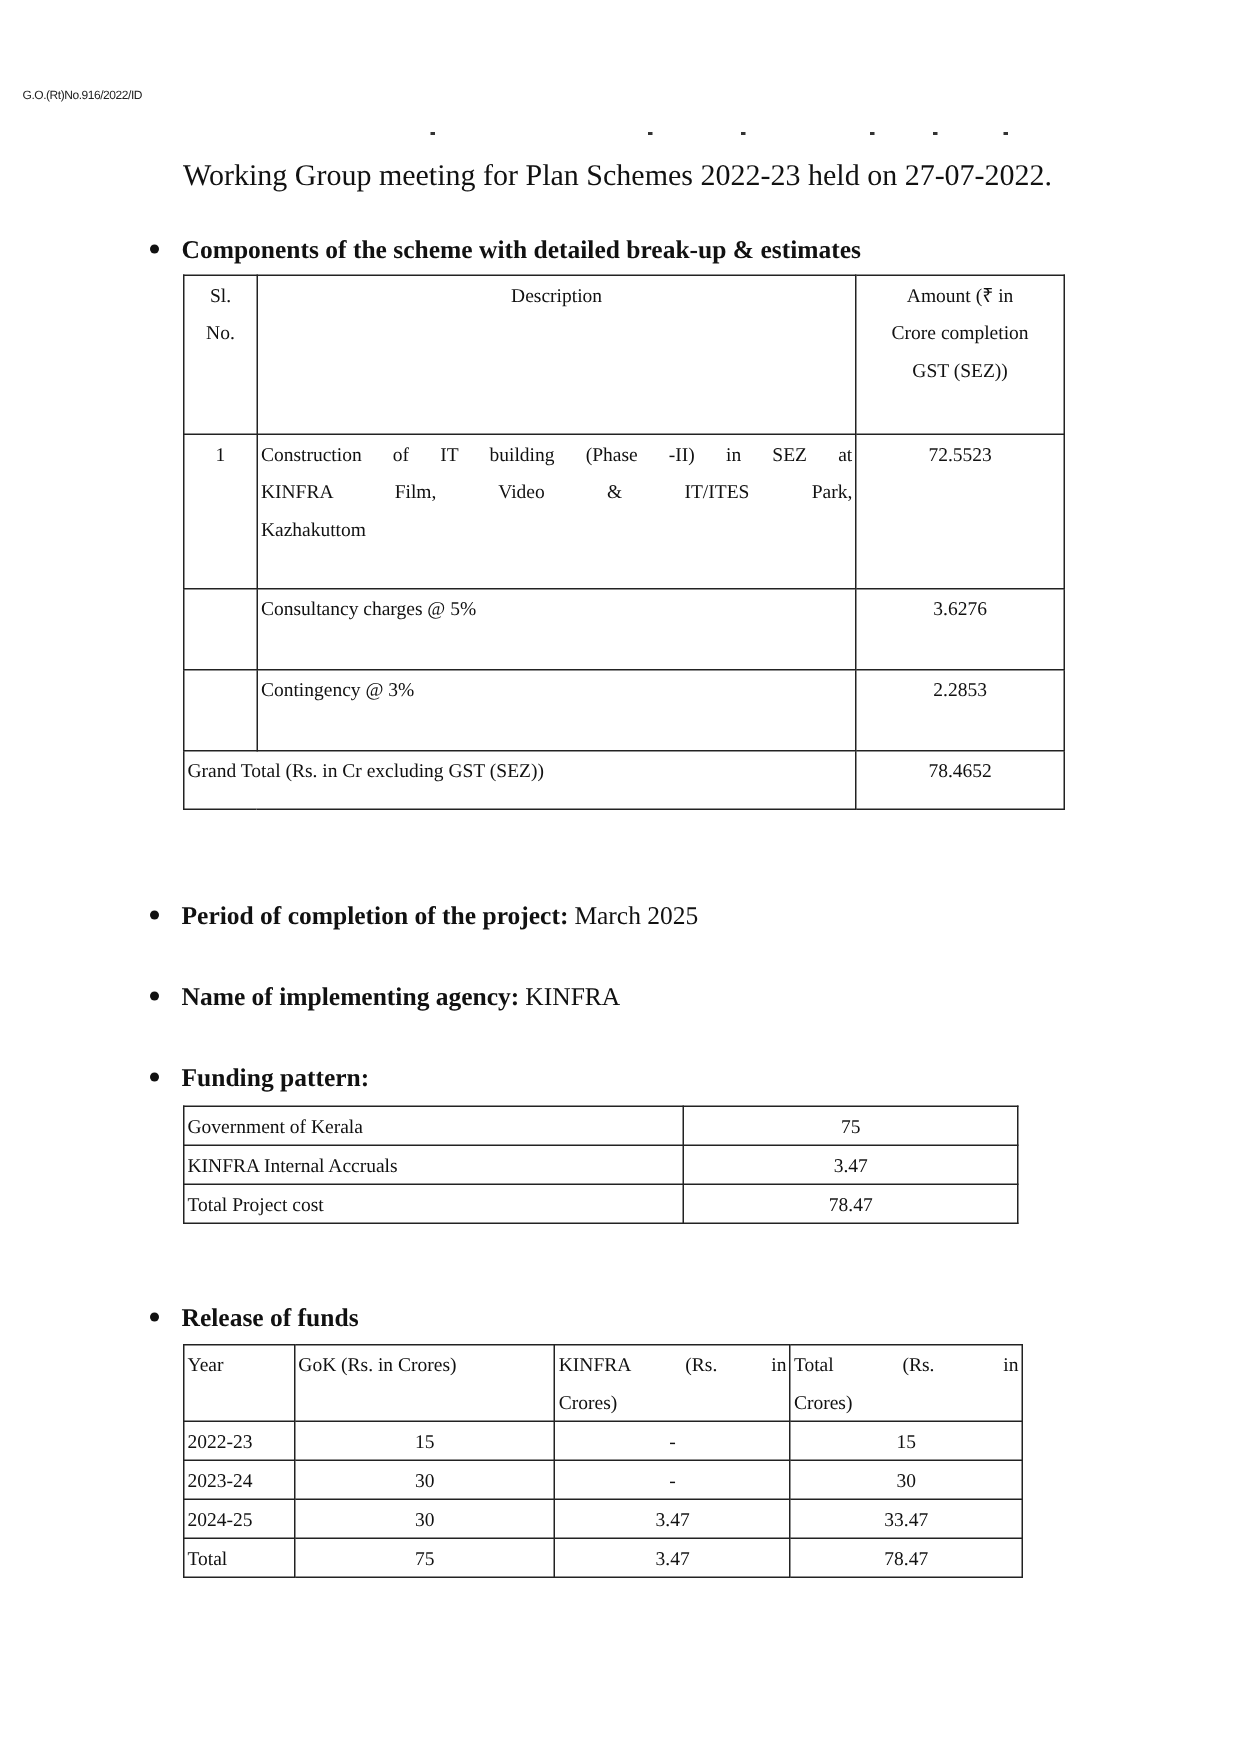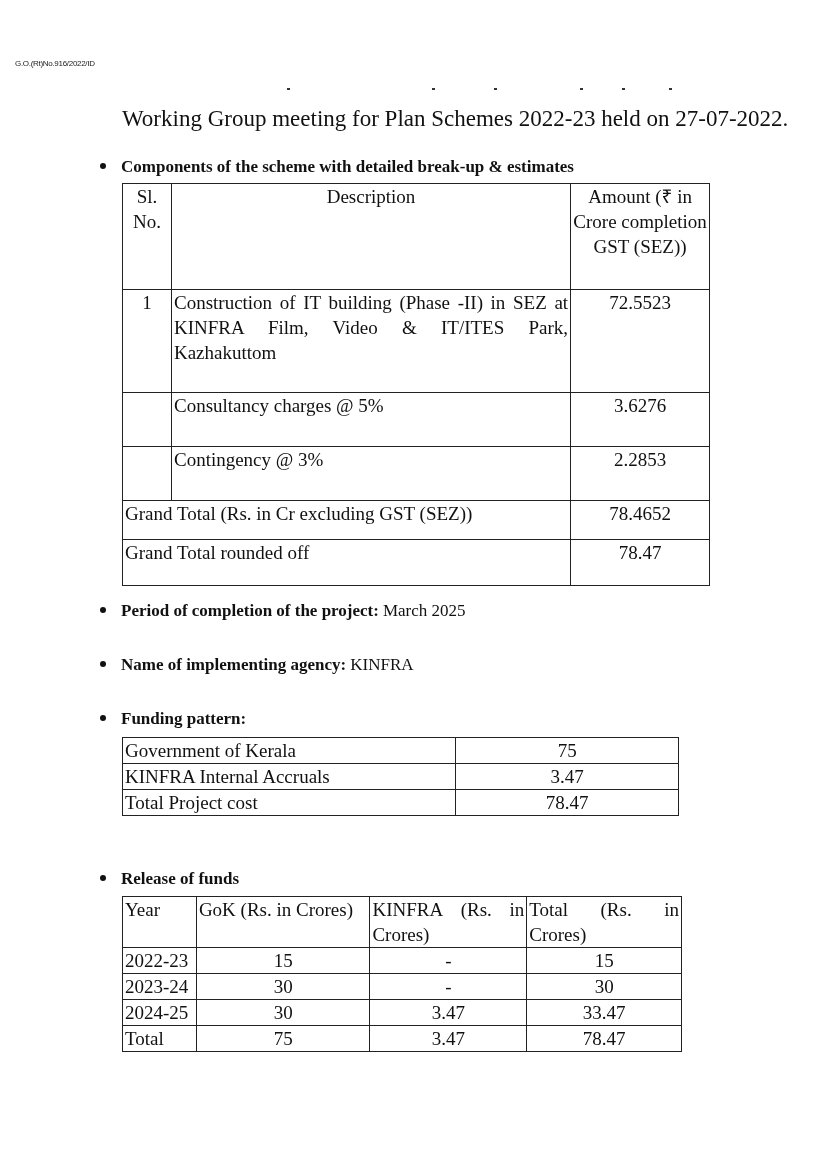--- a/index.html
+++ b/index.html
@@ -2,27 +2,27 @@
 <html><head>
 <meta charset="utf-8">
 <style>
   html, body { margin: 0; padding: 0; background: #ffffff; }
   body { width: 826px; height: 1169px; position: relative; overflow: hidden;
          font-family: "Liberation Serif", serif; color: #111; }
   .go-ref { position: absolute; left: 15px; top: 59px; font-family: "Liberation Sans", sans-serif;
             font-size: 8px; letter-spacing: -0.3px; color: #222; }
   .cut-line { position: absolute; left: 122px; top: 78px; width: 560px; height: 14px; overflow: hidden; }
   .cut-line span { position: absolute; top: 10px; width: 3px; height: 2px; background: #333; }
-  .para { position: absolute; left: 122px; top: 106px; font-size: 23px; }
+  .para { position: absolute; left: 122px; top: 106px; font-size: 20px; }
   .bullet-head { position: absolute; left: 100px; font-size: 17px; }
   .bullet-head .dot { display: inline-block; width: 6px; height: 6px; border-radius: 50%;
                       background: #111; vertical-align: middle; margin-right: 15px; position: relative; top: -2px; }
   .bullet-head b { font-weight: bold; }
   .bullet-head .val { font-weight: normal; margin-left: 4px; }
-  table { position: absolute; border-collapse: collapse; font-size: 19px; }
+  table { position: absolute; border-collapse: collapse; font-size: 13px; }
   td, th { border: 1.3px solid #222; padding: 0 2px; vertical-align: top; line-height: 25px; font-weight: normal; }
   .c { text-align: center; }
   .j { text-align: justify; text-align-last: justify; }
   th.bold { font-weight: bold; }
   #t1 { left: 122px; top: 183px; width: 588px; }
   #t2 { left: 122px; top: 737px; width: 557px; }
   #t3 { left: 122px; top: 896px; width: 560px; }
   .spread { display: flex; justify-content: space-between; }
 </style>
 </head>
@@ -79,24 +79,20 @@
     <td class="c">3.6276</td>
   </tr>
   <tr style="height:54px">
     <td></td>
     <td>Contingency @ 3%</td>
     <td class="c">2.2853</td>
   </tr>
   <tr style="height:39px">
     <td colspan="2">Grand Total (Rs. in Cr excluding GST (SEZ))</td>
     <td class="c">78.4652</td>
-  </tr>
-  <tr style="height:46px">
-    <td colspan="2">Grand Total rounded off</td>
-    <td class="c">78.47</td>
   </tr>
 </tbody>
   </table>
 
 <div class="bullet-head" style="top:601px">
   <span class="dot"></span><b>Period of completion of the project:</b><span class="val">March 2025</span>
 </div>
 
 <div class="bullet-head" style="top:655px">
   <span class="dot"></span><b>Name of implementing agency:</b><span class="val">KINFRA</span>

